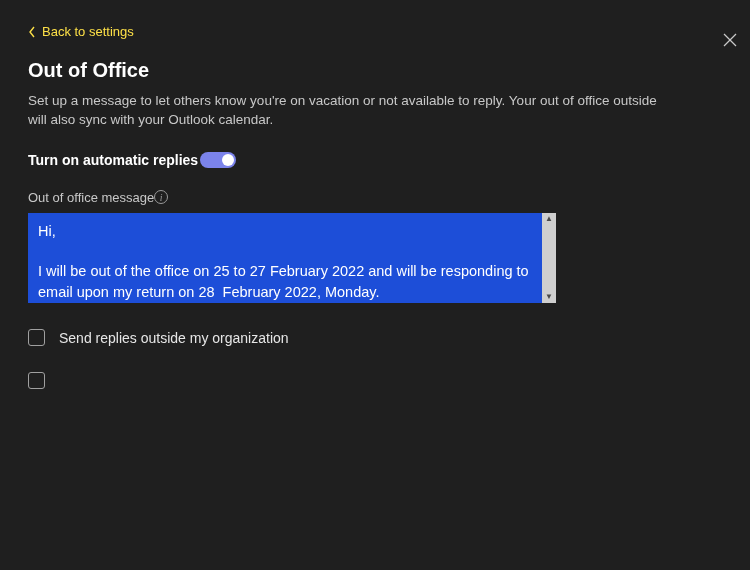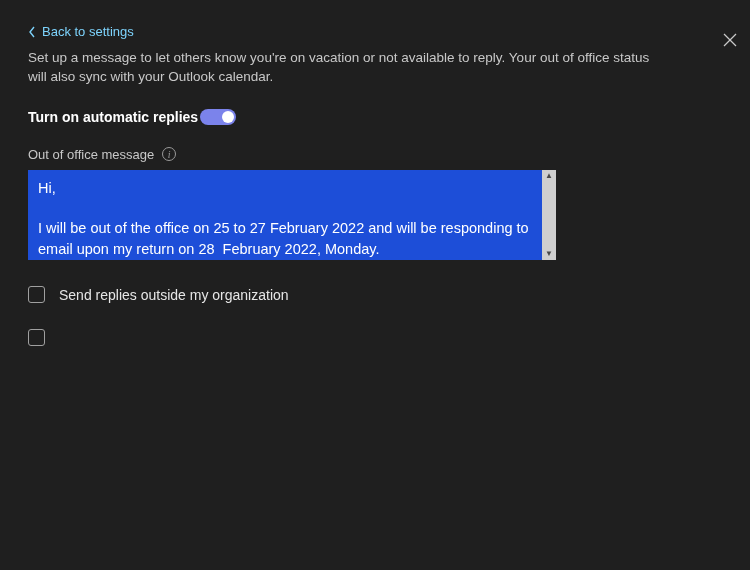--- a/index.html
+++ b/index.html
@@ -13,24 +13,24 @@
     position: relative;
   }
   .container {
     padding: 24px 28px 0 28px;
     box-sizing: border-box;
     height: 100%;
   }
   .back-link {
     display: inline-flex;
     align-items: center;
-    color: #7dd3fc;
+    color: #fde047;
     font-size: 13px;
     cursor: pointer;
-    margin-bottom: 10px;
+    margin-bottom: 20px;
     gap: 6px;
   }
   .back-link svg { width: 8px; height: 12px; }
   .close-btn {
     position: absolute;
     right: 4px; top: 24px;
     width: 32px; height: 32px;
     display: flex; align-items: center; justify-content: center;
     cursor: pointer;
     color: #c8c8c8;
@@ -70,21 +70,20 @@
   .toggle .knob {
     position: absolute;
     width: 12px; height: 12px;
     border-radius: 50%;
     background: #ffffff;
     top: 2px; right: 2px;
   }
   .form-label-row {
     display: flex;
     align-items: center;
-    gap: 8px;
     margin-bottom: 8px;
   }
   .form-label {
     font-size: 13px;
     color: #c8c8c8;
   }
   .info-icon {
     width: 14px; height: 14px;
     border: 1px solid #9a9a9a;
     border-radius: 50%;
@@ -166,22 +165,23 @@
 
 <div class="container">
 
   <div class="back-link">
     <svg viewBox="0 0 8 12" stroke="currentColor" stroke-width="1.4" fill="none">
       <polyline points="6,1 2,6 6,11"></polyline>
     </svg>
     <span>Back to settings</span>
   </div>
 
-
-  <p class="description">Set up a message to let others know you're on vacation or not available to reply. Your out of office status will also sync with your Outlook calendar.</p>
+  <h1 class="title">Out of Office</h1>
+
+  <p class="description">Set up a message to let others know you're on vacation or not available to reply. Your out of office outside will also sync with your Outlook calendar.</p>
 
   <div class="toggle-row">
     <span class="lbl">Turn on automatic replies</span>
     <div class="toggle">
       <div class="knob"></div>
     </div>
   </div>
 
   <div class="form-label-row">
     <span class="form-label">Out of office message</span>

